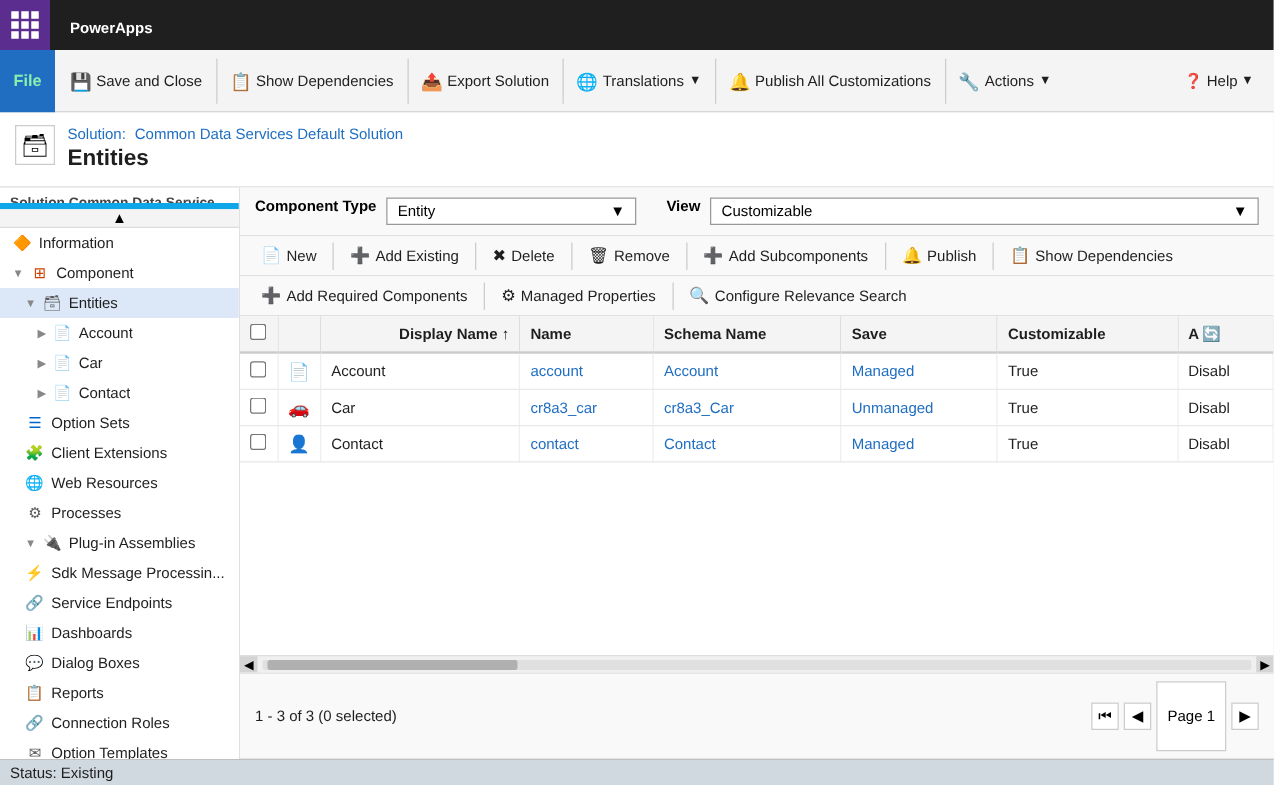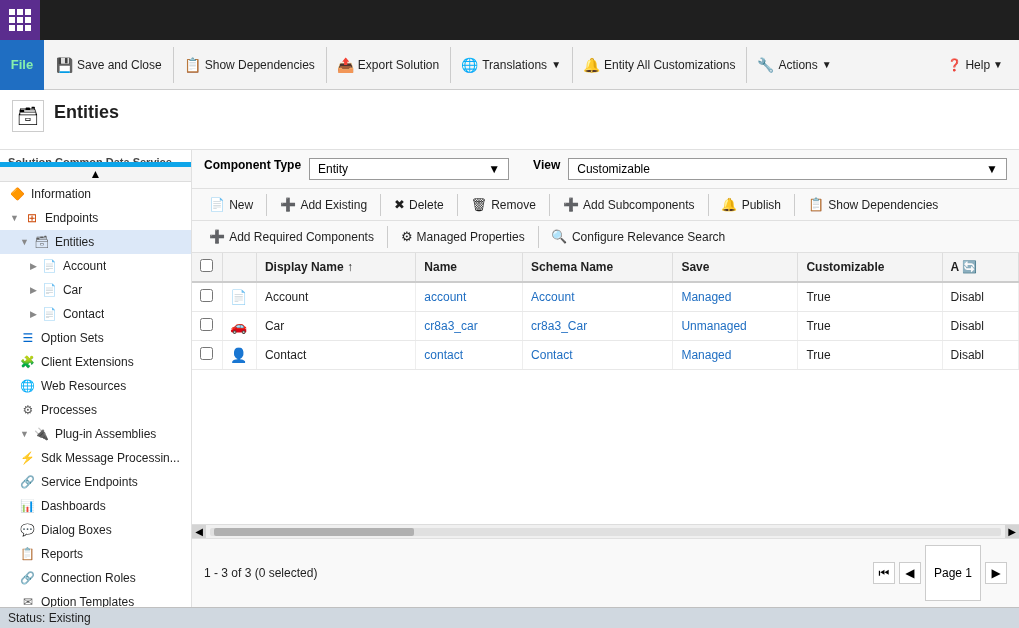--- a/index.html
+++ b/index.html
@@ -109,20 +109,23 @@
         <div class="app-launcher-dot"></div>
         <div class="app-launcher-dot"></div>
       <div class="app-launcher-dot"></div>
         <div class="app-launcher-dot"></div>
         <div class="app-launcher-dot"></div>
       <div class="app-launcher-dot"></div>
         <div class="app-launcher-dot"></div>
         <div class="app-launcher-dot"></div>
     </div>
   </div>
+  <div class="app-title">
+    <span>Power</span><span style="font-weight:700;">Apps</span>
+  </div>
 </div>
 
 <div class="ribbon">
   <div class="ribbon-file">File</div>
   <div class="ribbon-actions">
     <div class="ribbon-btn">
       <span class="ribbon-icon">💾</span>
       <span>Save and Close</span>
     </div>
     <div class="ribbon-separator"></div>
@@ -137,61 +140,65 @@
     </div>
     <div class="ribbon-separator"></div>
     <div class="ribbon-btn">
       <span class="ribbon-icon">🌐</span>
       <span>Translations</span>
       <span style="font-size:10px;">▼</span>
     </div>
     <div class="ribbon-separator"></div>
     <div class="ribbon-btn">
       <span class="ribbon-icon">🔔</span>
-      <span>Entity All Customizations</span>
+      <span>Publish All Customizations</span>
     </div>
     <div class="ribbon-separator"></div>
     <div class="ribbon-btn">
       <span class="ribbon-icon">🔧</span>
       <span>Actions</span>
       <span style="font-size:10px;">▼</span>
     </div>
   </div>
   <div class="ribbon-right">
     <div class="help-btn">
       <span>❓</span>
       <span>Help</span>
       <span style="font-size:10px;">▼</span>
     </div>
   </div>
 </div>
 
 <div class="breadcrumb-area">
   <div class="breadcrumb-icon" style="font-size:18px;">🗃</div>
   <div class="breadcrumb-text">
+    <div class="breadcrumb-link">
+      <span>Solution:</span>
+      <span style="margin-left:4px;">Common Data Services Default Solution</span>
+    </div>
     <div class="page-title">Entities</div>
   </div>
 </div>
 
 <div class="main-area">
 
   <div class="sidebar">
     <div class="sidebar-header">Solution Common Data Services ...</div>
 
     <div style="display:flex;align-items:center;justify-content:center;height:16px;background:#f4f4f4;border-bottom:1px solid #ddd;cursor:pointer;">▲</div>
 
     <div id="sidebar-items">
         <div class="sidebar-item" style="padding-left: 10px;">
           <span class="sidebar-icon icon-info">🔶</span>
           <span style="white-space:nowrap;overflow:hidden;text-overflow:ellipsis;">Information</span>
         </div>
         <div class="sidebar-item" style="padding-left: 10px;">
           <span style="font-size:9px;color:#888;">▼</span>
           <span class="sidebar-icon icon-components">⊞</span>
-          <span style="white-space:nowrap;overflow:hidden;text-overflow:ellipsis;">Endpoints</span>
+          <span style="white-space:nowrap;overflow:hidden;text-overflow:ellipsis;">Component</span>
         </div>
         <div class="sidebar-item active" style="padding-left: 20px;">
           <span style="font-size:9px;color:#888;">▼</span>
           <span class="sidebar-icon icon-entity">🗃</span>
           <span style="white-space:nowrap;overflow:hidden;text-overflow:ellipsis;">Entities</span>
         </div>
         <div class="sidebar-item" style="padding-left: 30px;">
           <span style="font-size:9px;color:#888;">▶</span>
           <span class="sidebar-icon ">📄</span>
           <span style="white-space:nowrap;overflow:hidden;text-overflow:ellipsis;">Account</span>
@@ -327,21 +334,21 @@
         <span>Configure Relevance Search</span>
       </div>
     </div>
 
     <div class="table-container">
       <table>
         <thead>
           <tr>
             <th class="checkbox-cell"><input type="checkbox" style=""></th>
             <th class="icon-cell"></th>
-            <th style="cursor:pointer;">Display Name ↑</th>
+            <th style="cursor:pointer;text-align:right;">Display Name ↑</th>
             <th style="cursor:pointer;">Name</th>
             <th style="cursor:pointer;">Schema Name</th>
             <th style="cursor:pointer;">Save</th>
             <th style="cursor:pointer;">Customizable</th>
             <th style="cursor:pointer;">A 🔄</th>
           </tr>
         </thead>
         <tbody id="table-body">
         <tr>
     <td class="checkbox-cell"><input type="checkbox" style=""></td>

